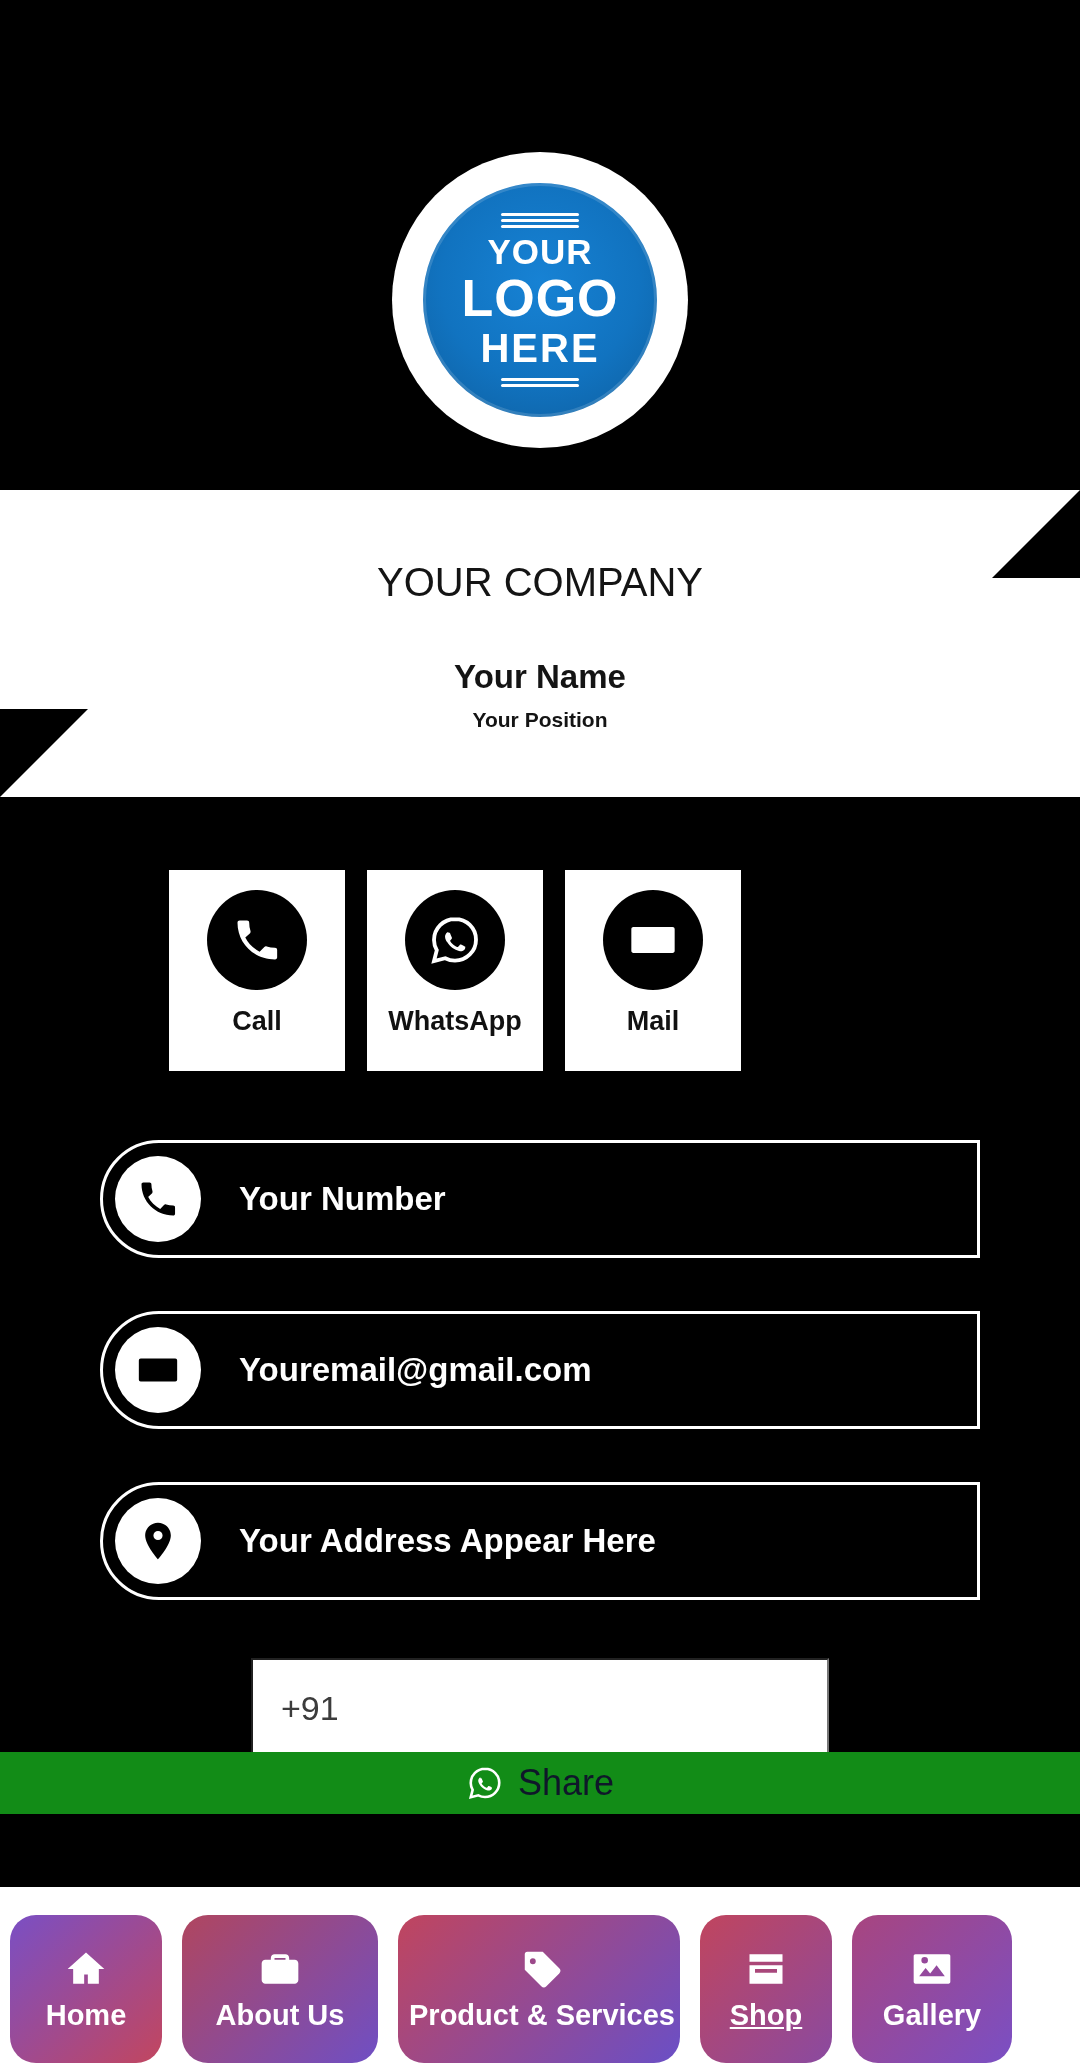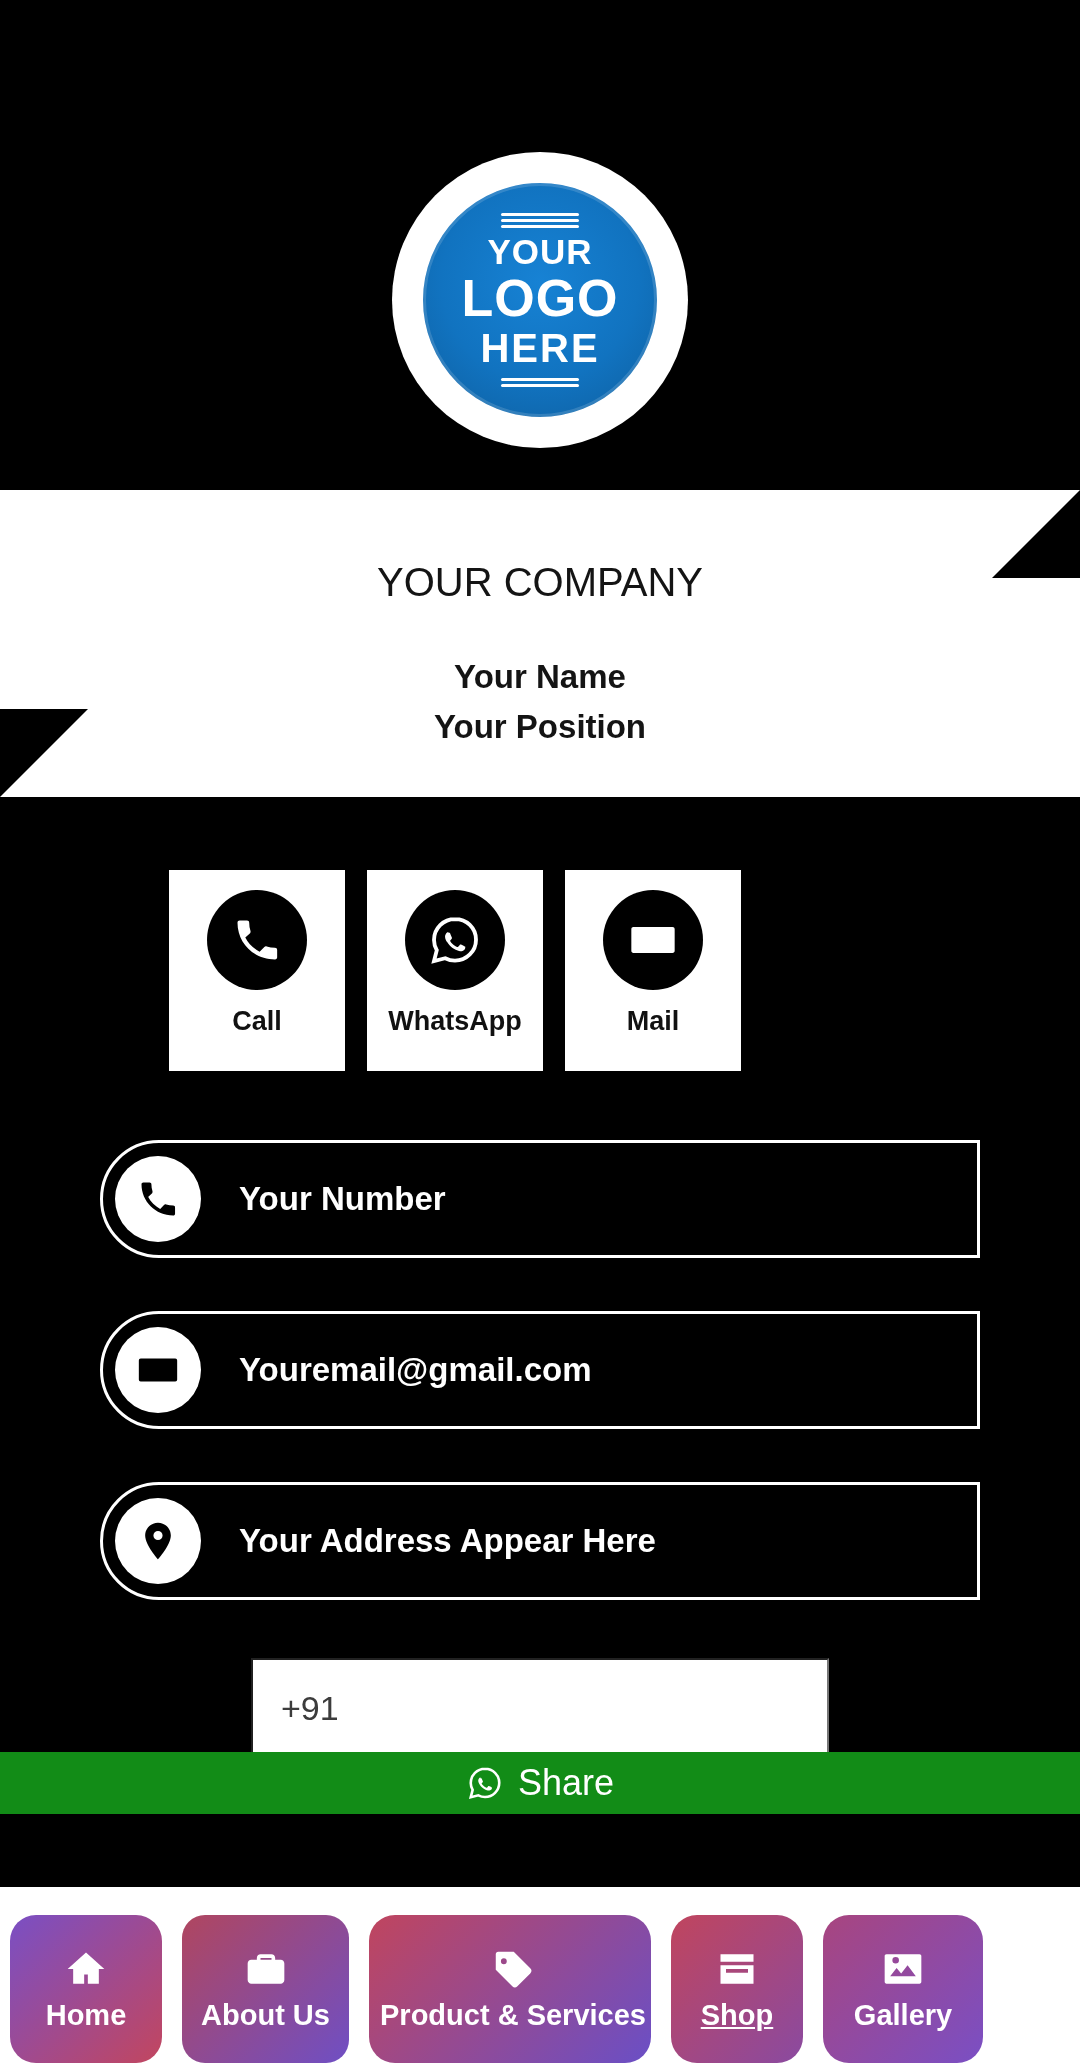--- a/index.html
+++ b/index.html
@@ -128,21 +128,21 @@
     text-align: center;
     font-size: 33px;
     font-weight: bold;
     color: #141414;
   }
   .person-position {
     position: absolute;
     top: 218px;
     width: 100%;
     text-align: center;
-    font-size: 33px;
+    font-size: 21px;
     font-weight: bold;
     color: #141414;
   }
 
   
   .tiles {
     position: absolute;
     top: 870px;
     left: 0;
     width: 910px;
@@ -231,21 +231,21 @@
     position: absolute;
     top: 1752px;
     left: 0;
     width: 1080px;
     height: 62px;
     background: #128c17;
     display: flex;
     align-items: center;
     justify-content: center;
     gap: 14px;
-    color: #ffffff;
+    color: #0f172a;
     font-size: 36px;
   }
 
   
   .bottom-nav {
     position: absolute;
     bottom: 0;
     left: 0;
     width: 1080px;
     height: 180px;
@@ -266,21 +266,21 @@
     padding: 0 18px;
     flex: 0 0 auto;
   }
   .nav-item .nav-label {
     font-size: 29px;
     font-weight: bold;
     margin-top: 8px;
     white-space: nowrap;
   }
   .nav-home    { background: linear-gradient(135deg,#7a4fc4 0%,#c2465f 100%); margin-left: 10px; width: 152px; }
-  .nav-about   { background: linear-gradient(135deg,#b0465f 0%,#6f4fc4 100%); width: 167px; border-radius: 23px; }
+  .nav-about   { background: linear-gradient(135deg,#b0465f 0%,#6f4fc4 100%); width: 196px; }
   .nav-product { background: linear-gradient(135deg,#c0455e 0%,#6a4fc6 100%); width: 282px; padding-left: 24px; }
   .nav-shop    { background: linear-gradient(135deg,#c0455e 0%,#8a4aa0 100%); width: 132px; text-decoration: underline; }
   .nav-gallery { background: linear-gradient(135deg,#a8457f 0%,#7a4fc4 100%); width: 160px; }
   svg { display: block; }
 </style>
 </head>
 <body>
 
 <div class="screen">
 

